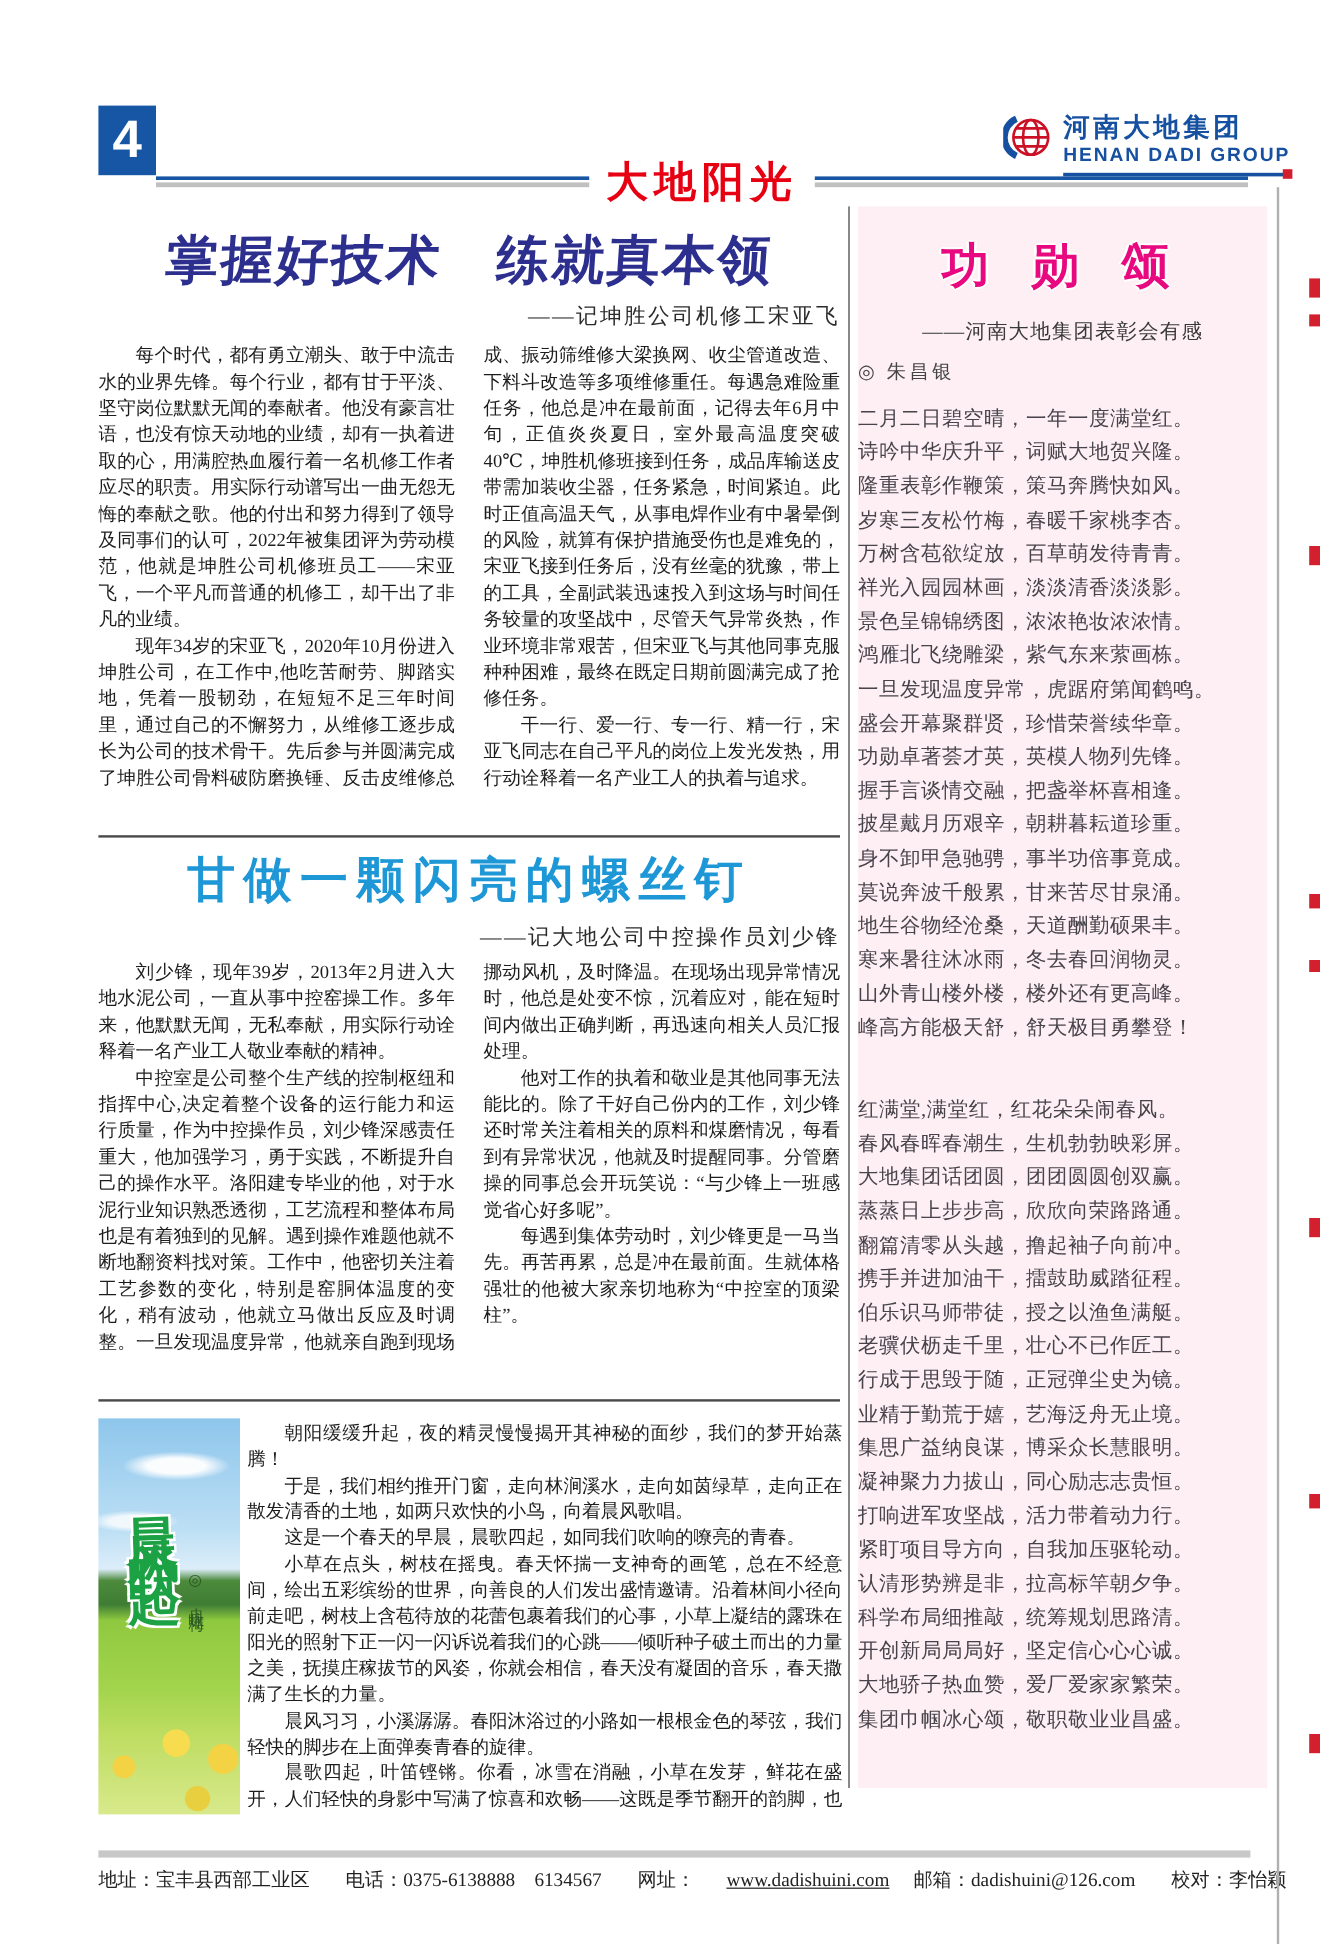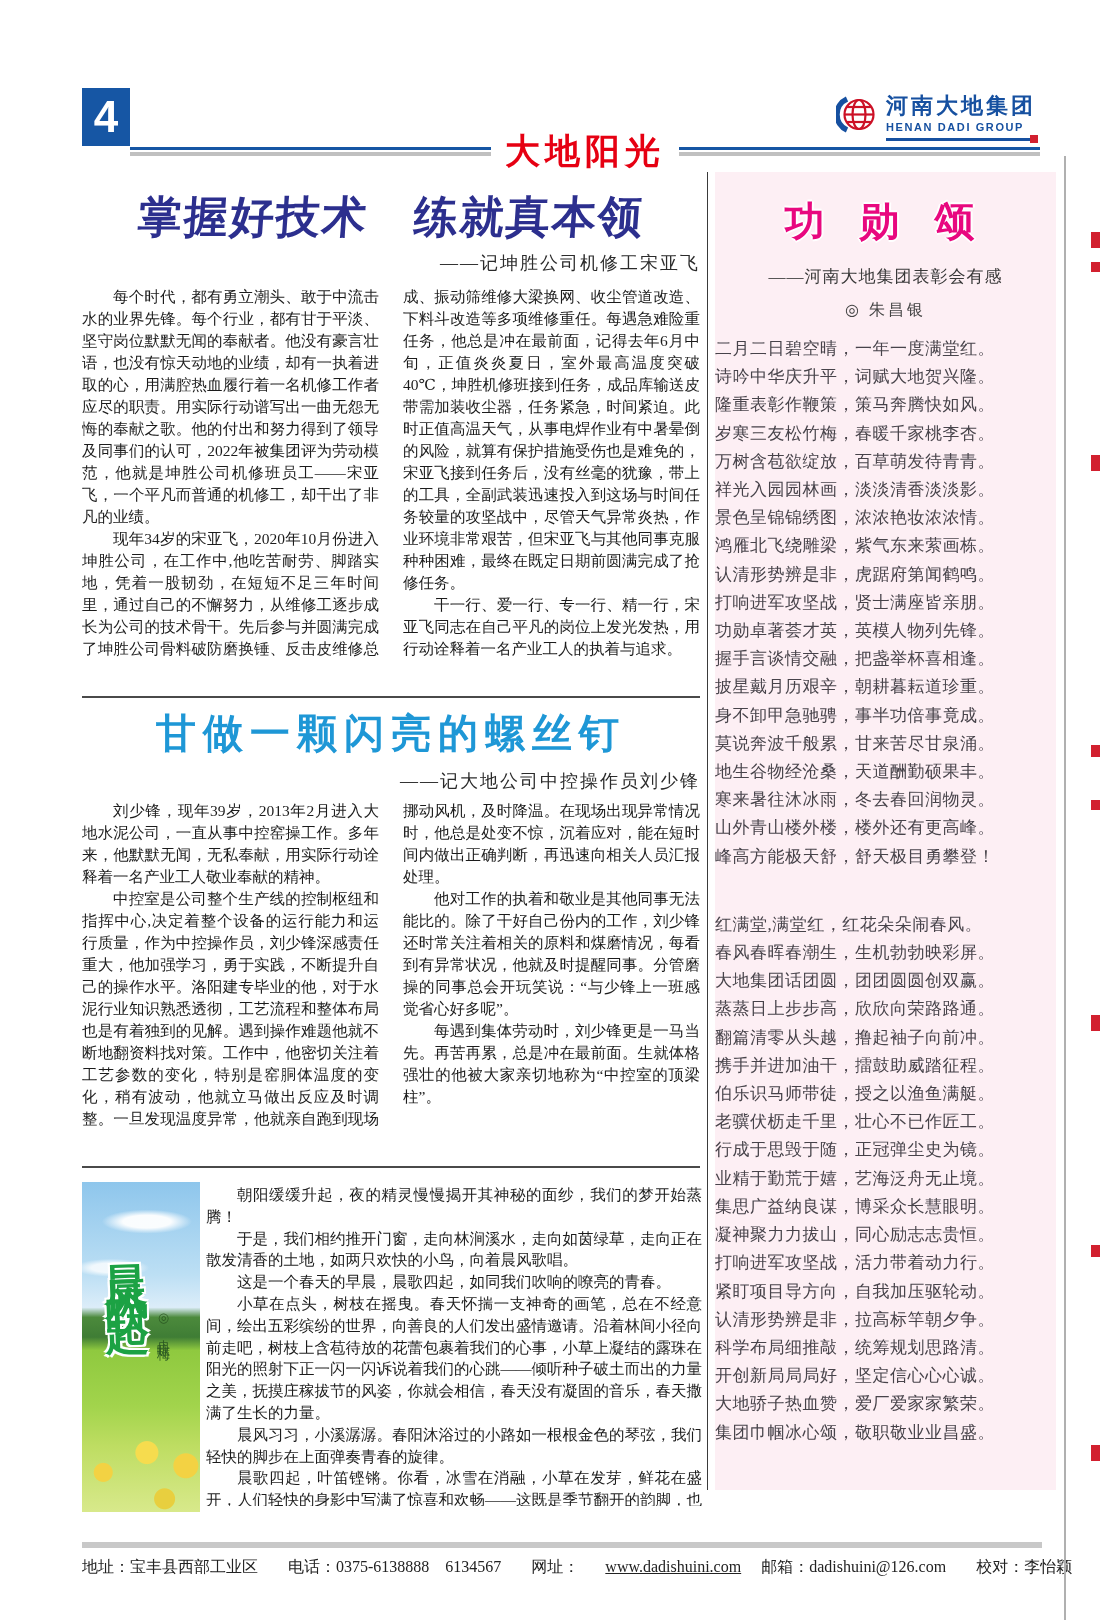--- a/index.html
+++ b/index.html
@@ -7,21 +7,21 @@
         font-family:"Liberation Serif","DejaVu Serif",serif;color:#1c1c1c;}
 
   
   .pagenum{position:absolute;left:82px;top:88px;width:48px;height:58px;background:#1656a4;
            color:#fff;font-family:"Liberation Sans","DejaVu Sans",sans-serif;font-weight:bold;
            font-size:44px;display:flex;align-items:center;justify-content:center;}
   .logo{position:absolute;left:836px;top:94px;display:flex;align-items:flex-start;gap:8px;}
   .logo-cn{font-family:"Liberation Sans","DejaVu Sans",sans-serif;font-weight:bold;
            font-size:22px;color:#1650a0;letter-spacing:3px;line-height:1.1;}
   .logo-en{font-family:"Liberation Sans","DejaVu Sans",sans-serif;font-weight:bold;
-           font-size:11px;color:#1650a0;letter-spacing:1.6px;margin-top:3px;}
+           font-size:16px;color:#1650a0;letter-spacing:1.6px;margin-top:3px;}
   .logo-underline{position:relative;height:3px;background:#1650a0;margin-top:5px;}
   .logo-reddot{position:absolute;right:-2px;top:-3px;width:8px;height:8px;background:#d2202f;}
   .rule{position:absolute;left:130px;width:910px;top:130px;height:42px;display:flex;
         align-items:center;gap:14px;}
   .rule-seg{flex:1;display:flex;flex-direction:column;gap:2px;}
   .rule-seg i{display:block;height:3.5px;}
   .rule-seg .blue{background:#1656a4;}
   .rule-seg .gray{background:#c0c0c0;}
   .masthead{font-family:"Liberation Sans","DejaVu Sans",sans-serif;font-weight:bold;
             font-size:35px;color:#e60012;letter-spacing:5px;white-space:nowrap;}
@@ -50,21 +50,21 @@
             font-family:"Liberation Sans","DejaVu Sans",sans-serif;font-weight:bold;
             font-size:40px;color:#1e97d6;letter-spacing:7px;}
   .a-sub2{top:769px;}
   .body2{top:800px;height:348px;}
 
   
   .poem-title{margin-top:22px;text-align:center;font-family:"Liberation Sans","DejaVu Sans",sans-serif;
               font-weight:bold;font-size:40px;color:#e8087f;letter-spacing:12px;
               text-shadow:-2px 0 #fff,2px 0 #fff,0 -2px #fff,0 2px #fff;}
   .poem-sub{margin-top:16px;text-align:center;font-size:17px;color:#383838;letter-spacing:1px;}
-  .poem-author{margin-top:12px;text-align:center;font-size:16px;color:#444;letter-spacing:3px;}
+  .poem-author{margin-top:12px;text-align:left;font-size:16px;color:#444;letter-spacing:3px;}
   .poem-lines{margin-top:14px;}
   .pline{font-size:17px;line-height:28.2px;color:#47434a;letter-spacing:.5px;}
   .stanza-gap{height:26px;}
 
   
   .photo{position:absolute;left:82px;top:1182px;width:118px;height:330px;overflow:hidden;
          background:
            radial-gradient(circle at 18% 88%, #f3d243 0 9px, rgba(0,0,0,0) 10px),
            radial-gradient(circle at 55% 82%, #f6dc4e 0 11px, rgba(0,0,0,0) 12px),
            radial-gradient(circle at 88% 86%, #f3d243 0 12px, rgba(0,0,0,0) 13px),
@@ -159,22 +159,22 @@
     <div class="poem-author">◎ 朱昌银</div>
     <div class="poem-lines">
       <div class="pline">二月二日碧空晴，一年一度满堂红。</div>
         <div class="pline">诗吟中华庆升平，词赋大地贺兴隆。</div>
         <div class="pline">隆重表彰作鞭策，策马奔腾快如风。</div>
         <div class="pline">岁寒三友松竹梅，春暖千家桃李杏。</div>
         <div class="pline">万树含苞欲绽放，百草萌发待青青。</div>
         <div class="pline">祥光入园园林画，淡淡清香淡淡影。</div>
         <div class="pline">景色呈锦锦绣图，浓浓艳妆浓浓情。</div>
         <div class="pline">鸿雁北飞绕雕梁，紫气东来萦画栋。</div>
-        <div class="pline">认清形势辨是非，虎踞府第闻鹤鸣。</div>
-        <div class="pline">打响进军攻坚战，贤士满座皆亲朋。</div>
+        <div class="pline">一旦发现温度异常，虎踞府第闻鹤鸣。</div>
+        <div class="pline">盛会开幕聚群贤，珍惜荣誉续华章。</div>
         <div class="pline">功勋卓著荟才英，英模人物列先锋。</div>
         <div class="pline">握手言谈情交融，把盏举杯喜相逢。</div>
         <div class="pline">披星戴月历艰辛，朝耕暮耘道珍重。</div>
         <div class="pline">身不卸甲急驰骋，事半功倍事竟成。</div>
         <div class="pline">莫说奔波千般累，甘来苦尽甘泉涌。</div>
         <div class="pline">地生谷物经沧桑，天道酬勤硕果丰。</div>
         <div class="pline">寒来暑往沐冰雨，冬去春回润物灵。</div>
         <div class="pline">山外青山楼外楼，楼外还有更高峰。</div>
         <div class="pline">峰高方能极天舒，舒天极目勇攀登！</div>
     </div>

